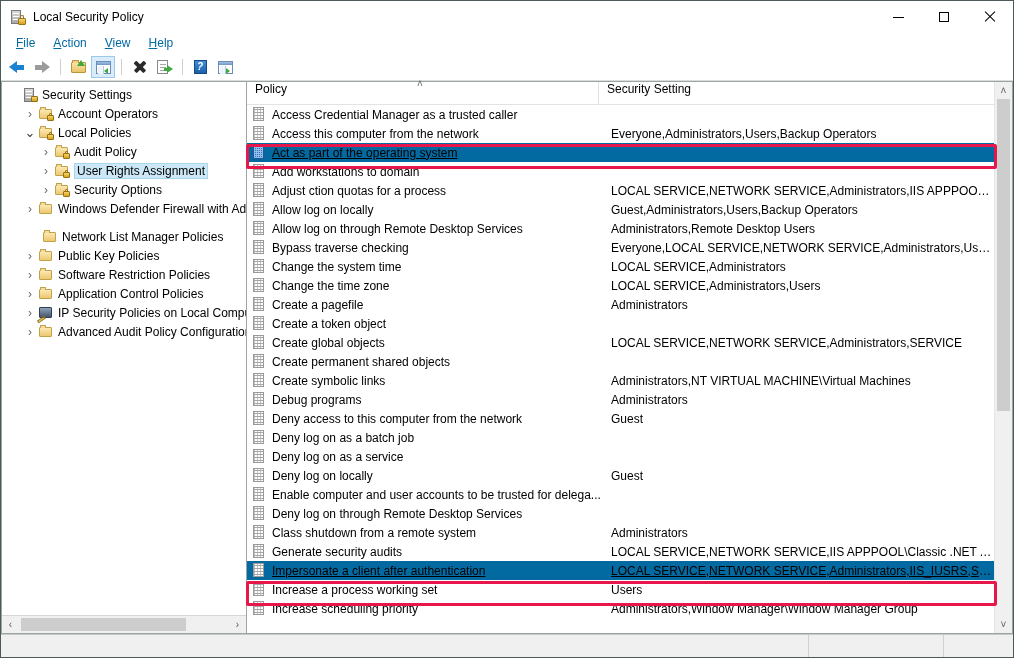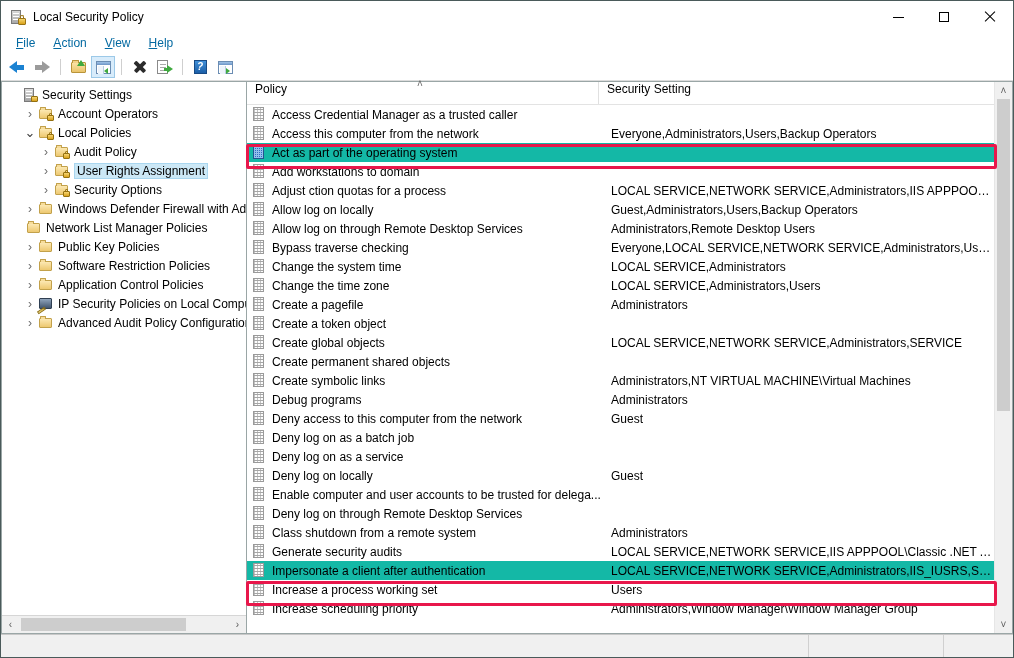--- a/index.html
+++ b/index.html
@@ -423,21 +423,21 @@
     overflow: hidden;
     position: relative;
   }
   .row {
     height: 19px;
     display: flex; align-items: center;
     font-size: 12px;
     white-space: nowrap;
     box-sizing: border-box;
   }
-  .row.hl { background: #14b8a6; }
+  .row.hl { background: #0369a1; text-decoration: underline; }
   .rico {
     width: 16px; height: 15px; flex: 0 0 16px;
     margin-left: 4px; margin-right: 5px;
     position: relative;
   }
   .rico .page {
     position: absolute; left: 2px; top: 0;
     width: 11px; height: 14px;
     background: #fdfdfd; border: 1px solid #9a9a9a;
     box-sizing: border-box;
@@ -657,21 +657,21 @@
             </span>
             <span class="tlabel">Security Options</span>
           </div>
           <div class="tnode" style="padding-left: 20px;">
             <span class="chev" style="font-size: 12px;">›</span>
             <span class="tico plain">
               <i class="f"></i>
             </span>
             <span class="tlabel">Windows Defender Firewall with Adva</span>
           </div>
-          <div class="tnode" style="padding-left: 8px;">
+          <div class="tnode" style="padding-left: 24px; margin-top: 9px;">
             <span class="chev"></span>
             <span class="tico plain">
               <i class="f"></i>
             </span>
             <span class="tlabel">Network List Manager Policies</span>
           </div>
           <div class="tnode" style="padding-left: 20px;">
             <span class="chev" style="font-size: 12px;">›</span>
             <span class="tico plain">
               <i class="f"></i>

